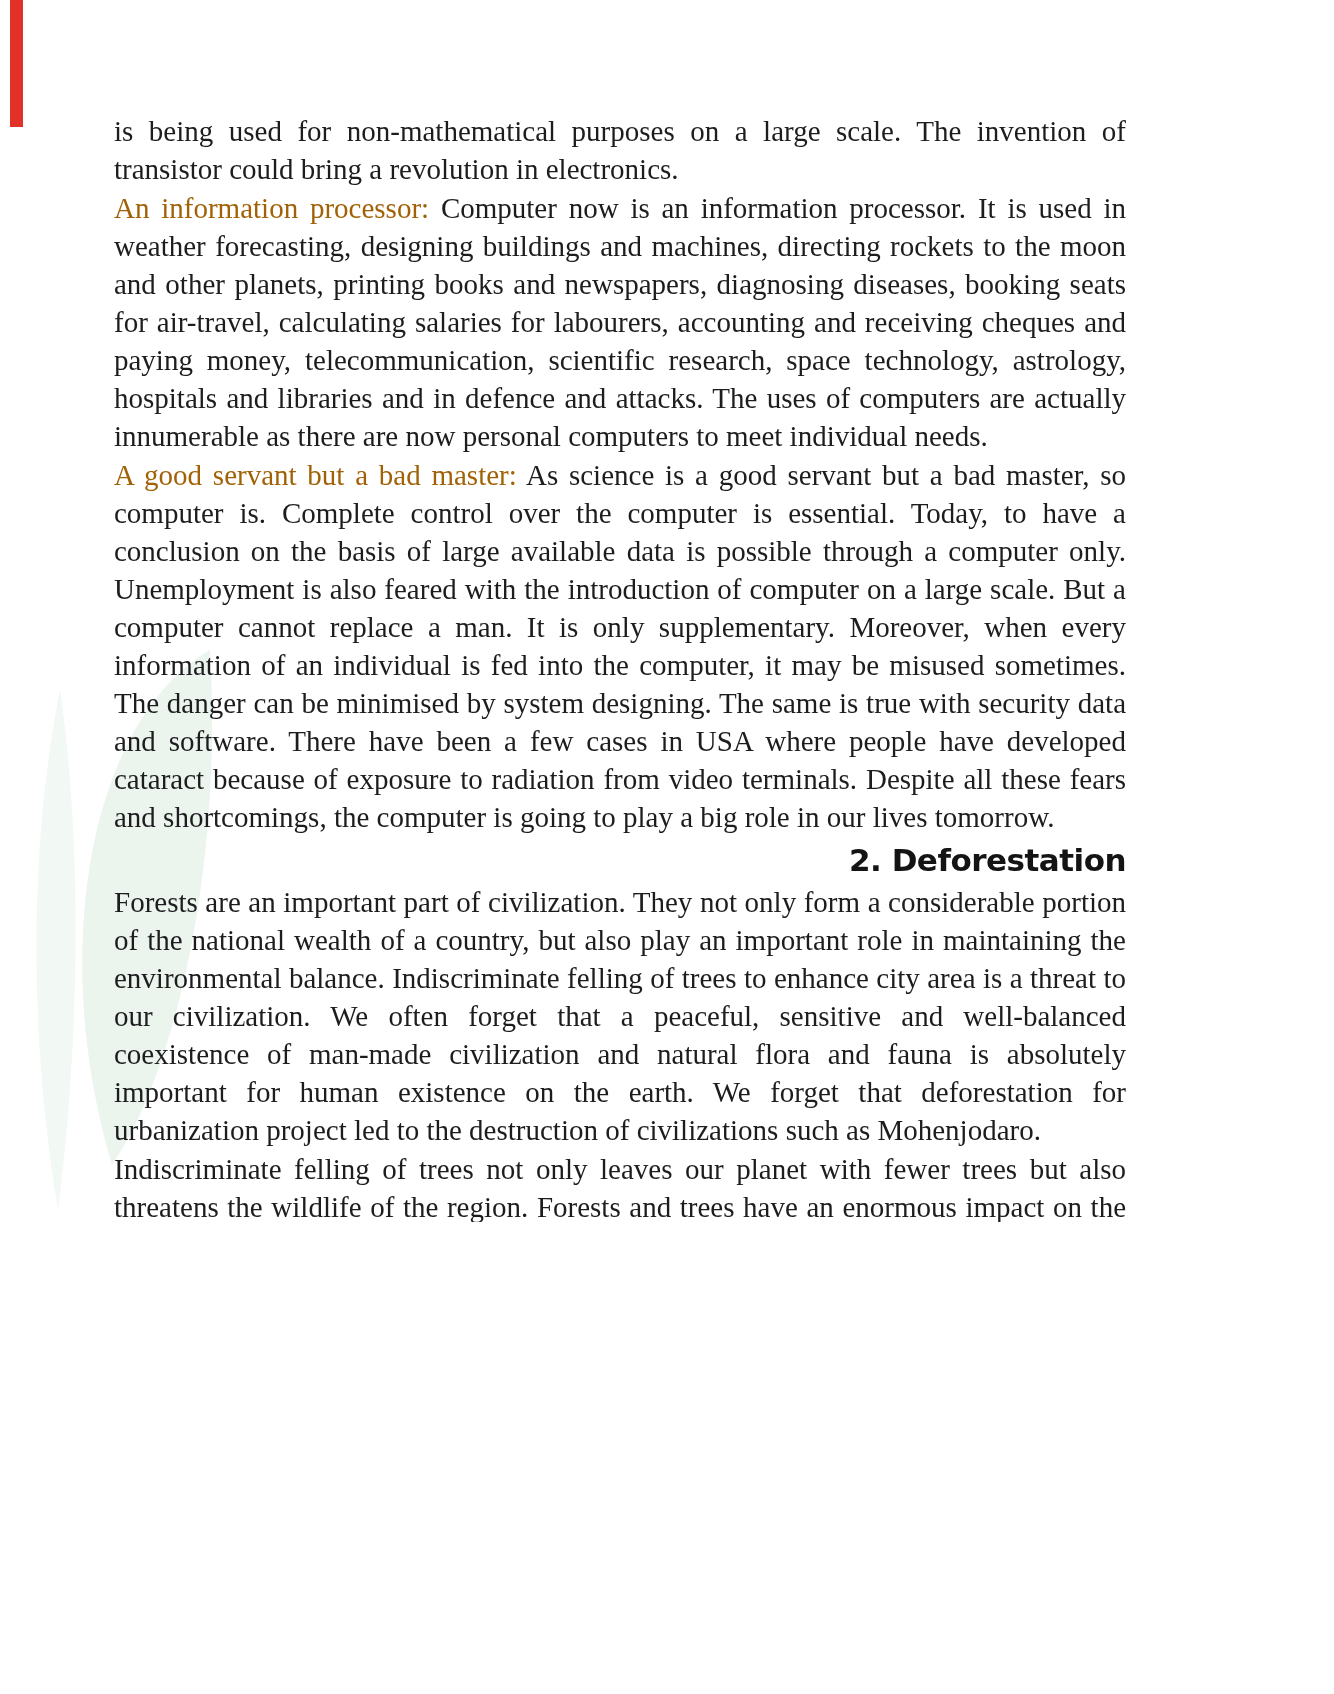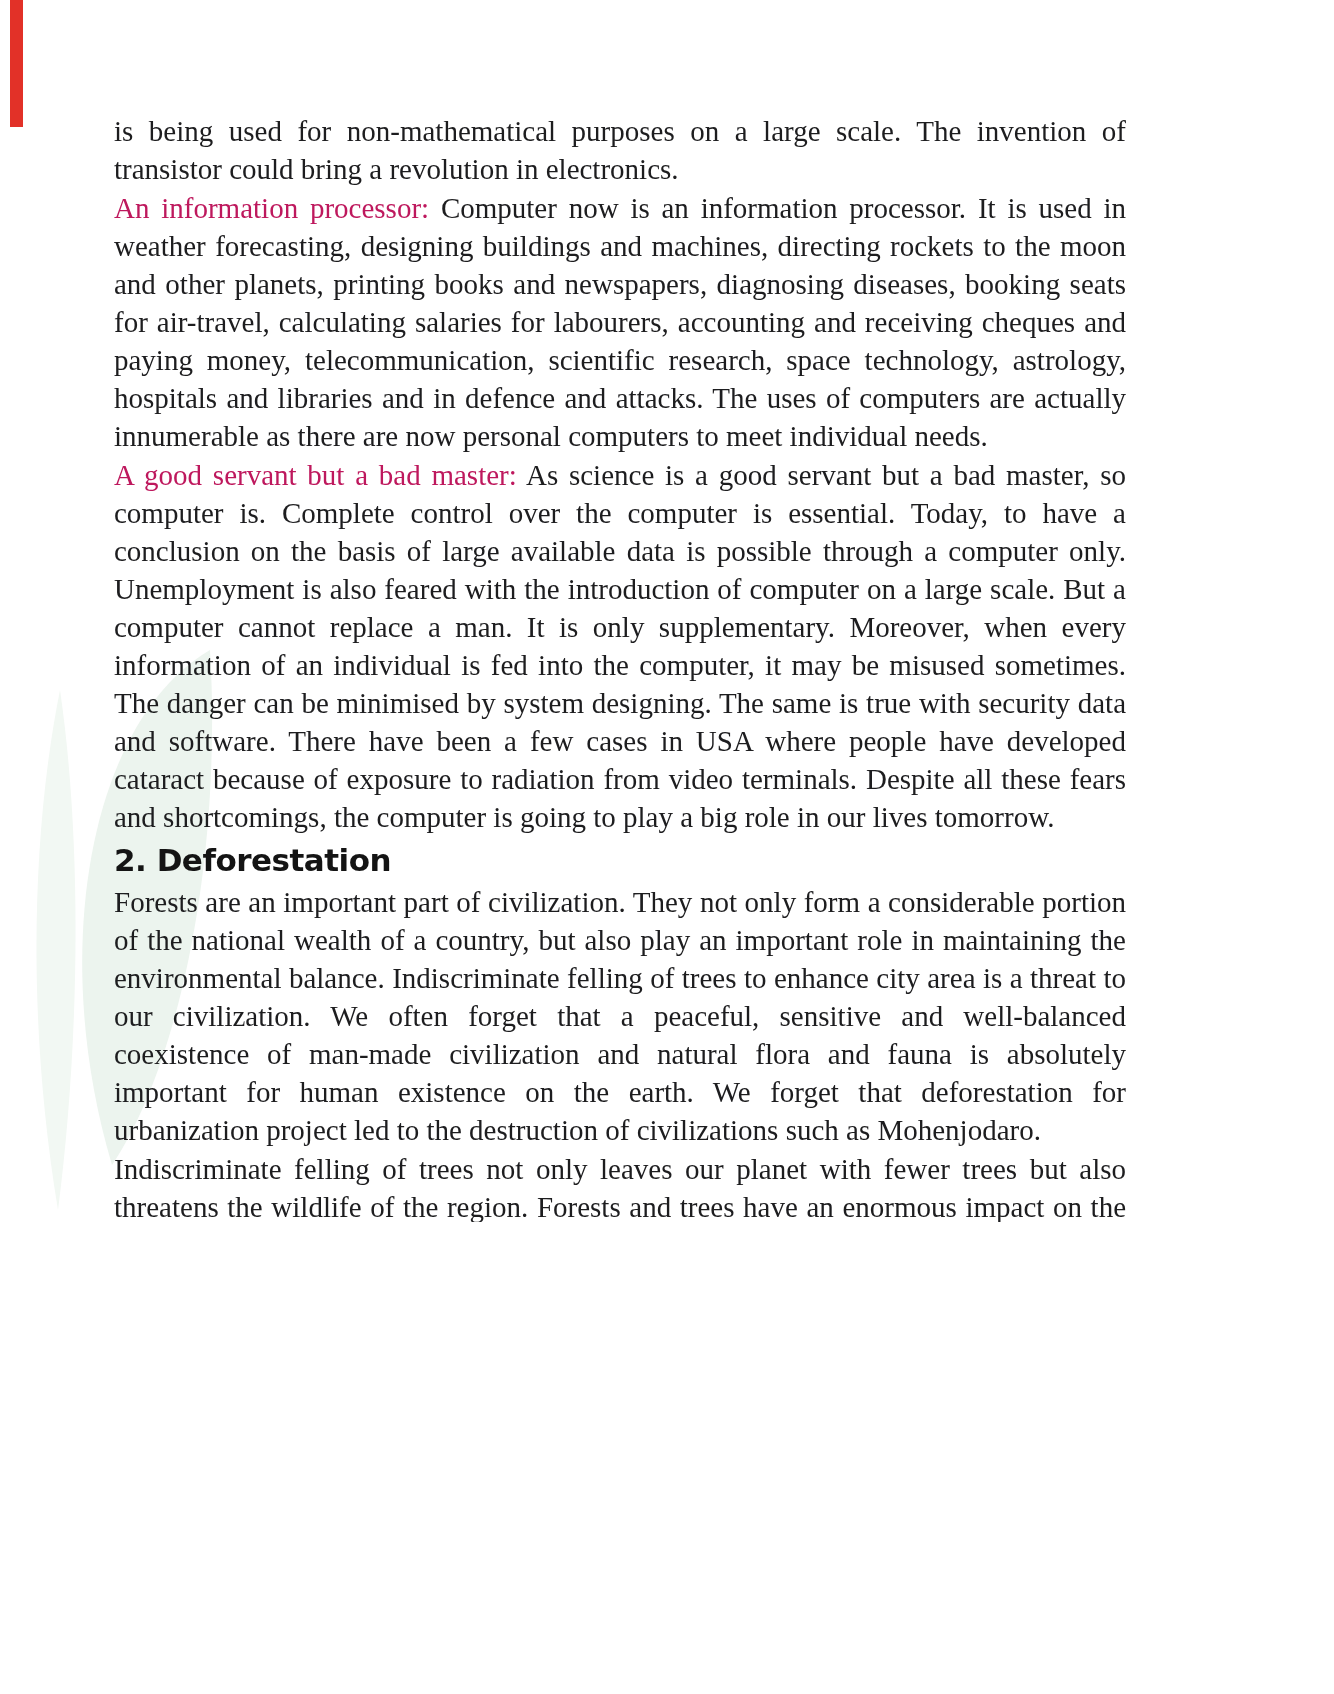--- a/index.html
+++ b/index.html
@@ -14,27 +14,27 @@
   .spine-mark{
     position:absolute;left:10px;top:0;width:13px;height:127px;
     background:#e23128;z-index:2;
   }
   .text-block{
     position:absolute;left:114px;top:112px;width:1012px;z-index:3;
     font-size:29px;line-height:38px;color:#1d1d1f;
     text-align:justify;
   }
   .text-block p{margin:0 0 1px 0;}
-  .lead{color:#be185d;}
+  .lead{color:#a16207;}
   .section-heading{
     margin:4px 0 3px 0;
     font-family:"DejaVu Sans", sans-serif;
     font-weight:bold;
     font-size:31px;line-height:40px;
-    text-align:left;color:#141414;
+    text-align:right;color:#141414;
     letter-spacing:-0.5px;
   }
   .footer-emblem{
     position:absolute;left:420px;top:1495px;width:460px;height:199px;z-index:4;
   }
 </style>
 </head>
 <body>
 
 <div class="page">

